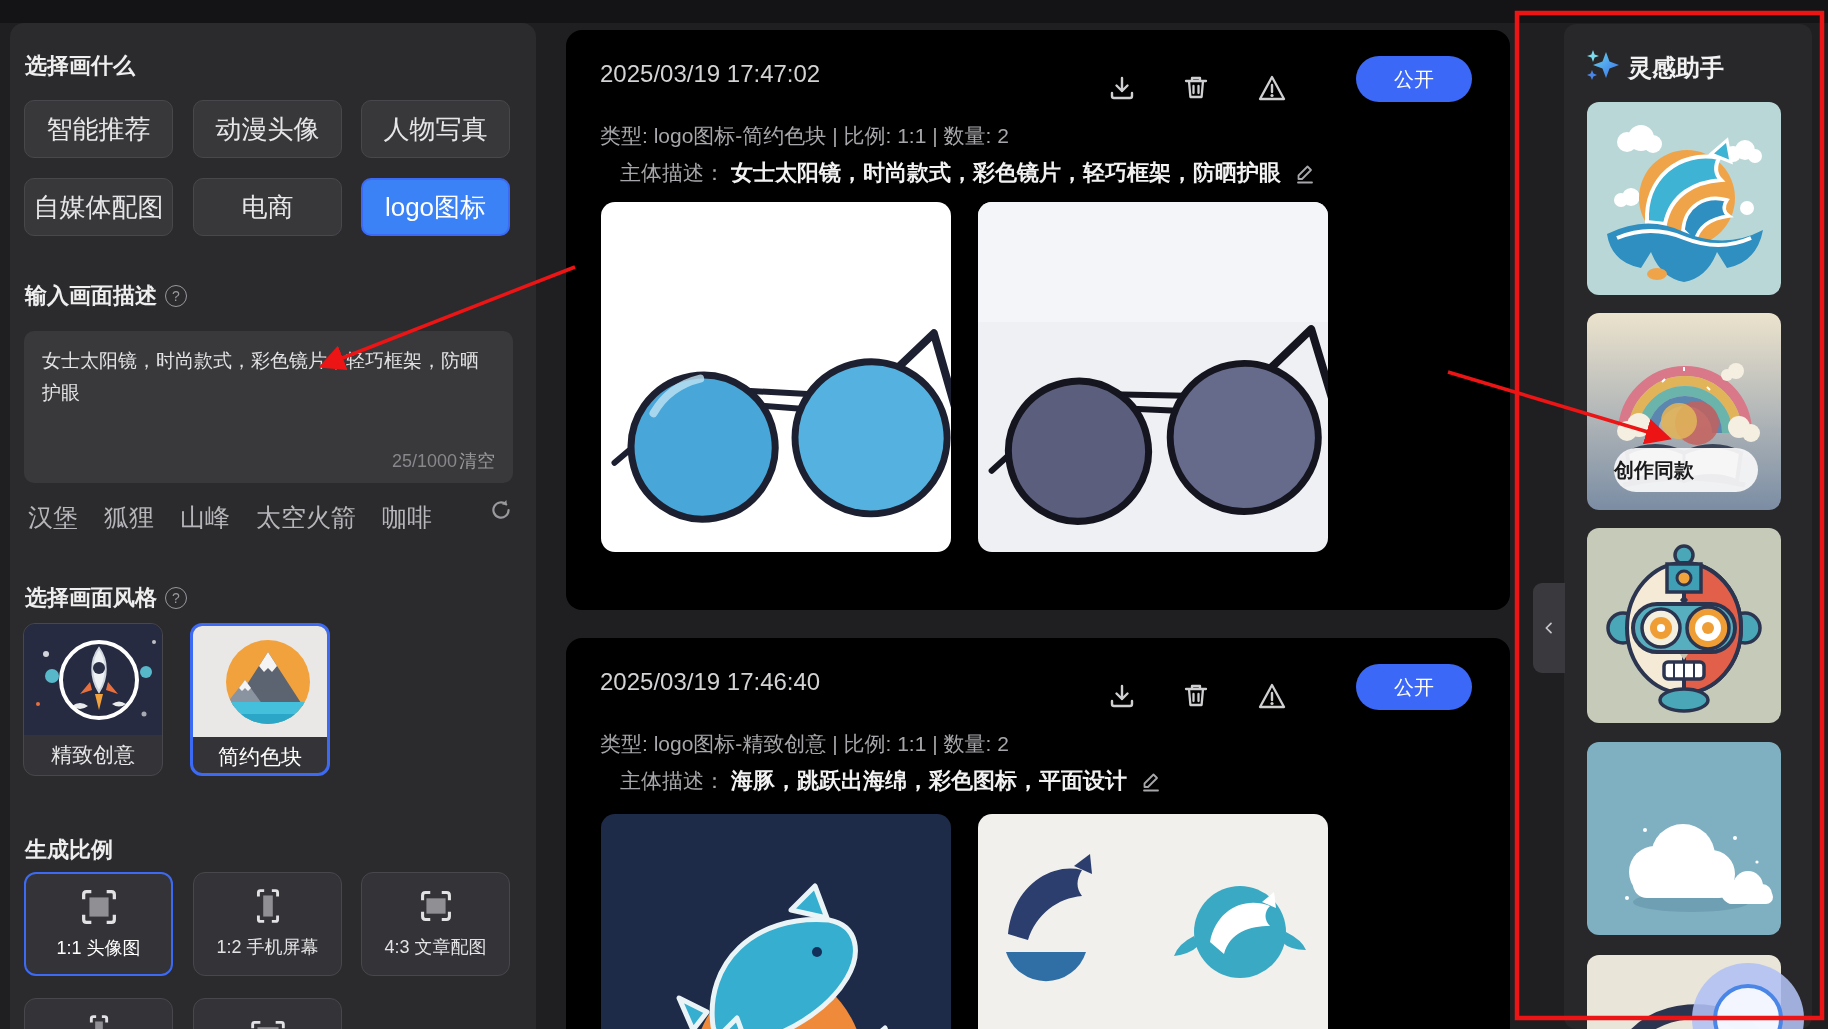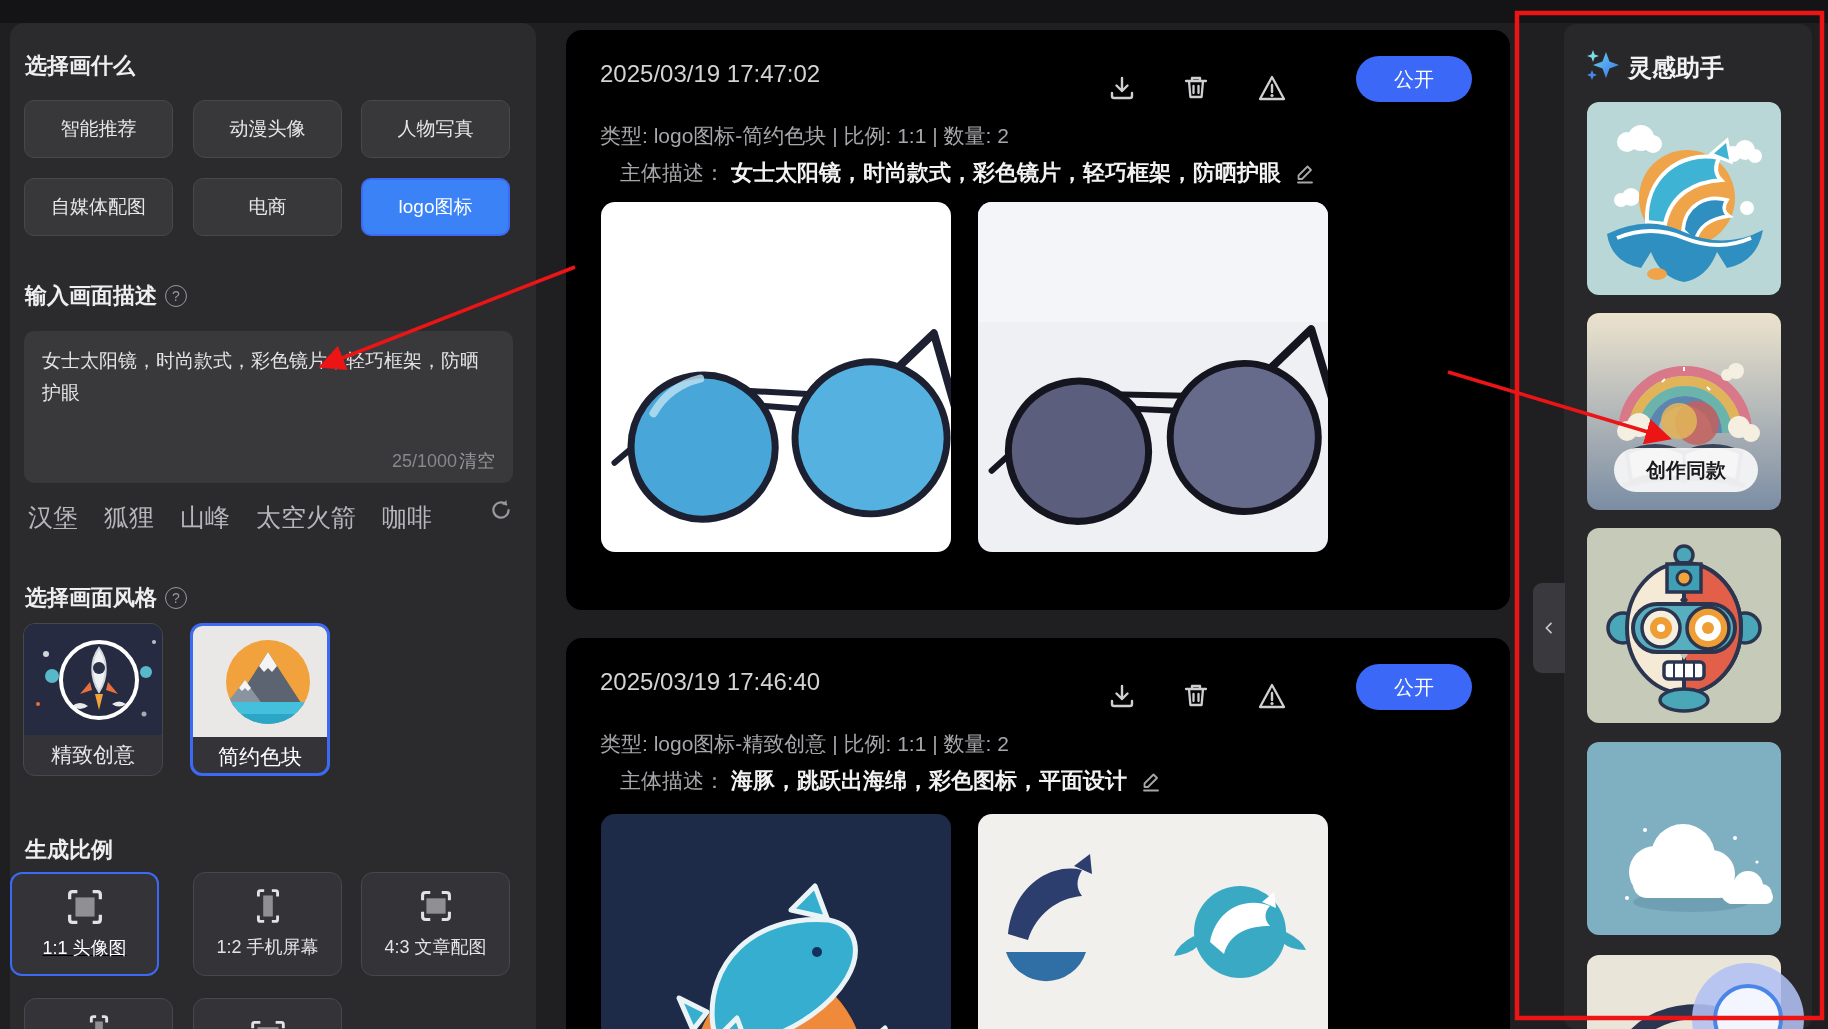--- a/index.html
+++ b/index.html
@@ -10,21 +10,21 @@
   .topstrip{left:0;top:0;width:1828px;height:23px;background:#141416;}
 
   
   .lpanel{left:10px;top:23px;width:526px;height:1006px;background:#2b2b2e;
           border-radius:14px 14px 0 0;overflow:hidden;}
   .sec-title{position:absolute;left:15px;font-size:22px;font-weight:bold;color:#eeeeef;
              display:flex;align-items:center;gap:8px;}
   .qmark{display:inline-flex;align-items:center;justify-content:center;width:20px;height:20px;
          border:1.6px solid #98989d;border-radius:50%;color:#98989d;font-size:14px;font-weight:normal;}
   .opt-btn{position:absolute;width:149px;height:58px;background:#38383b;border:1px solid #48484c;
-           border-radius:10px;color:#e6e6e8;font-size:19px;display:flex;align-items:center;
+           border-radius:10px;color:#e6e6e8;font-size:26px;display:flex;align-items:center;
            justify-content:center;box-sizing:border-box;cursor:pointer;}
   .opt-btn.sel{border:2px solid #3c6af5;background:#3b82f6;color:#ffffff;}
   .ta-wrap{position:absolute;left:14px;top:308px;width:489px;height:152px;background:#39393c;
            border-radius:10px;}
   .ta-wrap textarea{width:100%;height:100%;background:transparent;border:none;outline:none;
            resize:none;color:#e3e3e5;font-size:19px;line-height:1.7;padding:14px 18px;
            box-sizing:border-box;font-family:inherit;}
   .ta-counter{position:absolute;right:18px;bottom:10px;font-size:18px;color:#87878c;}
   .ta-clear{color:#9a9a9e;margin-left:2px;cursor:pointer;}
   .tagrow{position:absolute;left:18px;top:478px;width:460px;display:flex;gap:26px;
@@ -57,21 +57,21 @@
   .editic{width:24px;height:24px;margin-left:6px;cursor:pointer;}
   .genimg{position:absolute;width:350px;height:350px;border-radius:14px;overflow:hidden;cursor:pointer;}
 
   
   .rpanel{left:1564px;top:24px;width:248px;height:1005px;background:#28282b;border-radius:12px;
           overflow:hidden;}
   .rtitle{position:absolute;left:64px;top:28px;font-size:24px;font-weight:bold;color:#f2f2f3;}
   .thumb{position:absolute;left:23px;width:194px;border-radius:12px;overflow:hidden;cursor:pointer;}
   .same-btn{position:absolute;left:50px;top:424px;width:144px;height:44px;background:rgba(245,245,247,.95);
           border-radius:22px;color:#19191b;font-size:20px;font-weight:bold;display:flex;
-          align-items:center;justify-content:center;cursor:pointer;z-index:5;}
+          align-items:center;justify-content:flex-start;cursor:pointer;z-index:5;}
   .collapse{left:1533px;top:583px;width:32px;height:90px;background:#3a3a3e;
           border-radius:9px 0 0 9px;display:flex;align-items:center;justify-content:center;
           cursor:pointer;}
   .floatbtn{left:1692px;top:963px;width:112px;height:112px;border-radius:50%;
           background:rgba(176,192,244,.88);display:flex;align-items:center;justify-content:center;
           cursor:pointer;z-index:40;}
   .floatbtn .inner{width:62px;height:62px;border-radius:50%;background:rgba(245,249,255,.95);
           border:4px solid #4a86e8;}
   .annot{left:0;top:0;z-index:100;pointer-events:none;}
 </style>
@@ -82,21 +82,21 @@
   <div class="abs topstrip"></div>
 
   <div class="abs lpanel">
     <div class="sec-title" style="top:28px;">
       <span>选择画什么</span>
     </div>
 
     <div class="opt-btn" style="left:14px;top:77px;">
         <span>智能推荐</span>
       </div>
-    <div class="opt-btn" style="left:183px;top:77px;border-radius:12px;">
+    <div class="opt-btn" style="left:183px;top:77px;">
         <span>动漫头像</span>
       </div>
     <div class="opt-btn" style="left:351px;top:77px;">
         <span>人物写真</span>
       </div>
     <div class="opt-btn" style="left:14px;top:155px;">
         <span>自媒体配图</span>
       </div>
     <div class="opt-btn" style="left:183px;top:155px;">
         <span>电商</span>
@@ -175,21 +175,21 @@
           </g>
         </svg>
       </div>
       <div class="lbl" style="color:#fff;">简约色块</div>
     </div>
 
     <div class="sec-title" style="top:812px;">
       <span>生成比例</span>
     </div>
 
-    <div class="ratio-card sel" style="left:0;top:849px;text-decoration:underline;">
+    <div class="ratio-card sel" style="left:14px;top:849px;">
       <svg width="46" height="46" viewBox="0 0 48 48">
         <path d="M8 16v-5q0-3 3-3h5 M32 8h5q3 0 3 3v5 M40 32v5q0 3-3 3h-5 M16 40h-5q-3 0-3-3v-5" fill="none" stroke="#e2e2e4" stroke-width="3.4"></path>
         <rect x="14" y="14" width="20" height="20" fill="#8f8f94"></rect>
       </svg>
       <div class="lbl" style="color:#fff;">1:1 头像图</div>
     </div>
     <div class="ratio-card" style="left:183px;top:849px;">
       <svg width="46" height="46" viewBox="0 0 48 48">
         <path d="M14 14v-4q0-2 2-2h4 M28 8h4q2 0 2 2v4 M34 34v4q0 2-2 2h-4 M20 40h-4q-2 0-2-2v-4" fill="none" stroke="#e2e2e4" stroke-width="3"></path>
         <rect x="19" y="13" width="10" height="22" fill="#8f8f94"></rect>

